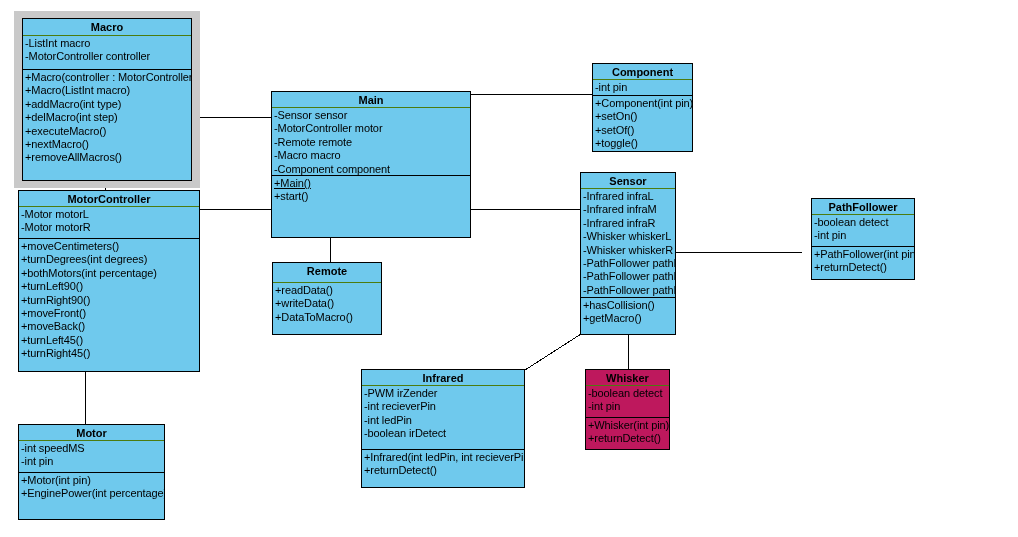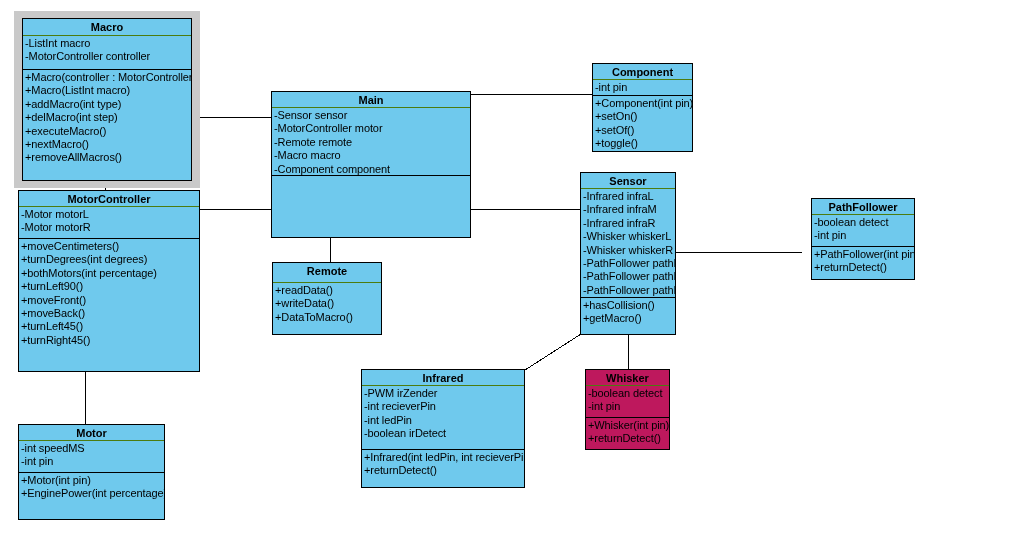--- a/index.html
+++ b/index.html
@@ -114,20 +114,21 @@
         <div class="uml-title" style="height: 16px;">MotorController</div>
         <div class="uml-section bordered" style="height: 32px;">
           <div class="uml-row">-Motor motorL</div>
           <div class="uml-row">-Motor motorR</div>
         </div>
         <div class="uml-section">
           <div class="uml-row">+moveCentimeters()</div>
           <div class="uml-row">+turnDegrees(int degrees)</div>
           <div class="uml-row">+bothMotors(int percentage)</div>
           <div class="uml-row">+turnLeft90()</div>
+          <div class="uml-row">+turnRight90()</div>
           <div class="uml-row">+moveFront()</div>
           <div class="uml-row">+moveBack()</div>
           <div class="uml-row">+turnLeft45()</div>
           <div class="uml-row">+turnRight45()</div>
         </div>
       </div>
       <div class="uml-class" style="left: 18px; top: 424px; width: 147px; height: 96px; background: rgb(111, 201, 237);">
         <div class="uml-title" style="height: 16px;">Motor</div>
         <div class="uml-section bordered" style="height: 32px;">
           <div class="uml-row">-int speedMS</div>
@@ -139,20 +140,24 @@
         </div>
       </div>
       <div class="uml-class" style="left: 271px; top: 91px; width: 200px; height: 147px; background: rgb(111, 201, 237);">
         <div class="uml-title" style="height: 16px;">Main</div>
         <div class="uml-section bordered" style="height: 68px;">
           <div class="uml-row">-Sensor sensor</div>
           <div class="uml-row">-MotorController motor</div>
           <div class="uml-row">-Remote remote</div>
           <div class="uml-row">-Macro macro</div>
           <div class="uml-row">-Component component</div>
+        </div>
+        <div class="uml-section">
+          <div class="uml-row static">+Main()</div>
+          <div class="uml-row">+start()</div>
         </div>
       </div>
       <div class="uml-class" style="left: 272px; top: 262px; width: 110px; height: 73px; background: rgb(111, 201, 237);">
         <div class="uml-title" style="height: 20px;">Remote</div>
         <div class="uml-section">
           <div class="uml-row">+readData()</div>
           <div class="uml-row">+writeData()</div>
           <div class="uml-row">+DataToMacro()</div>
         </div>
       </div>

